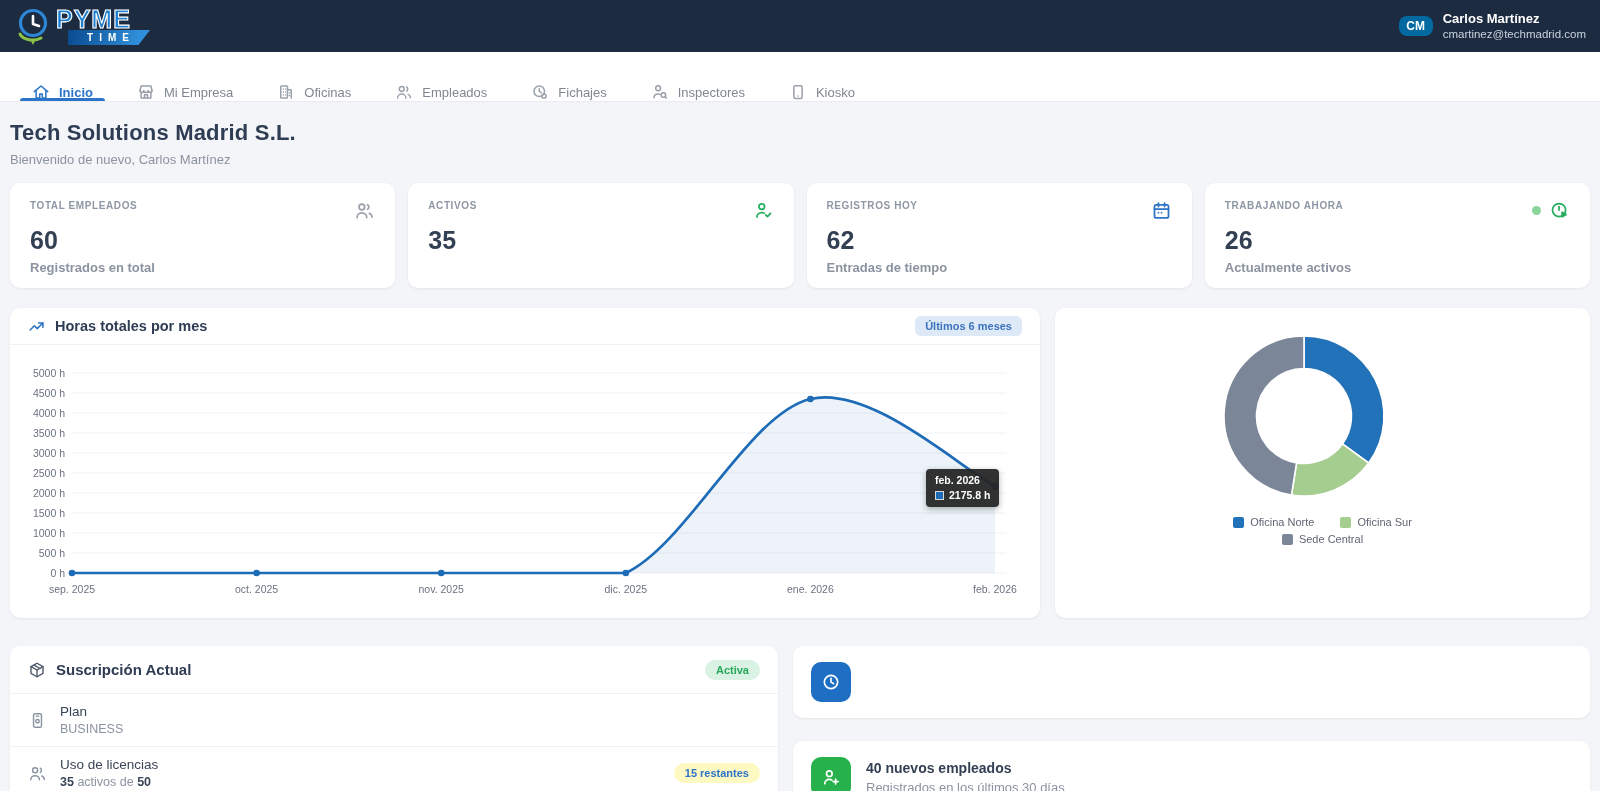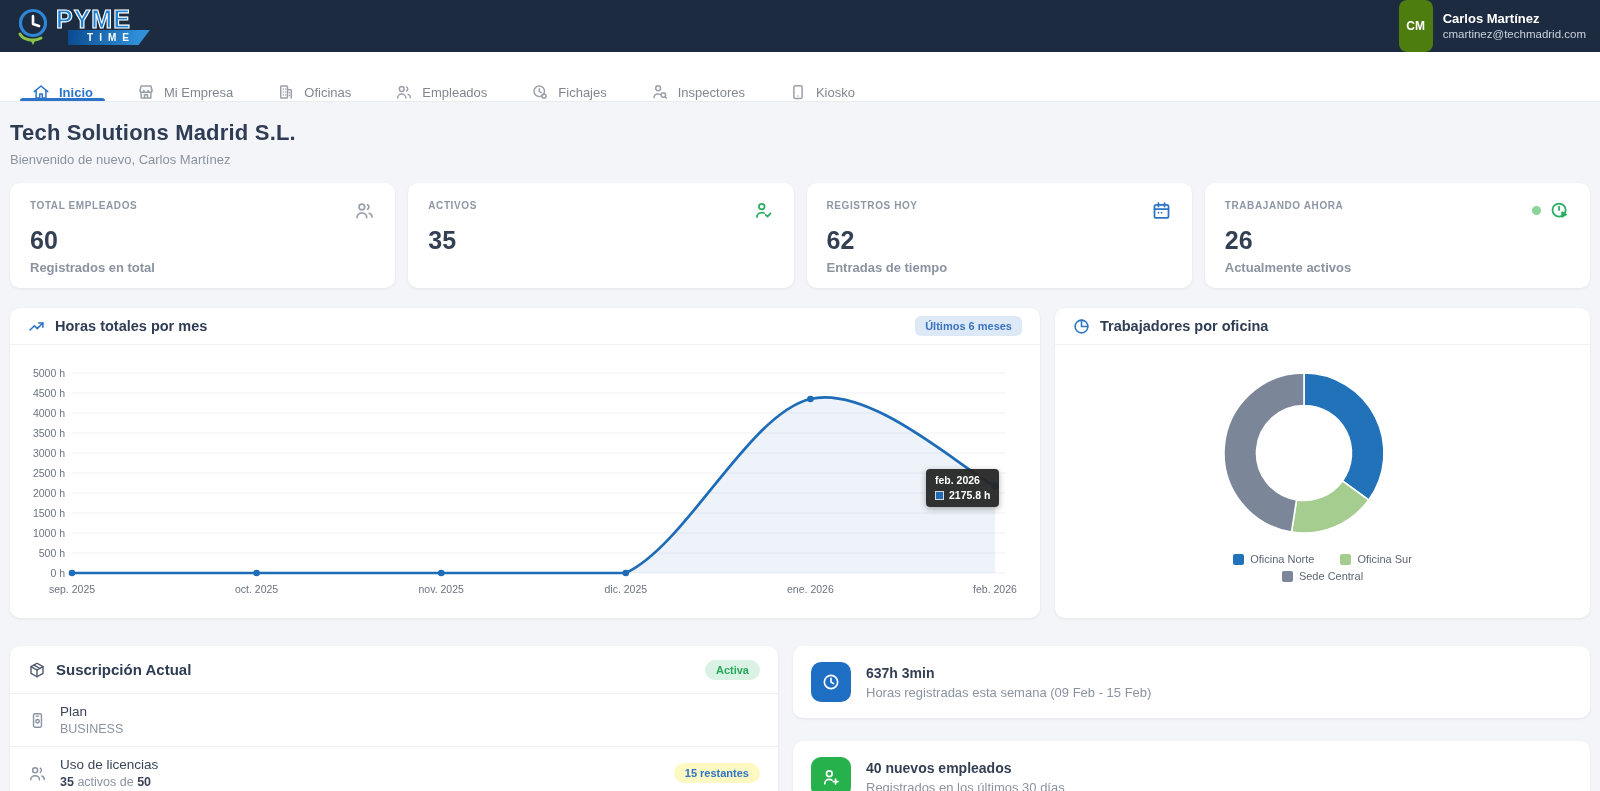--- a/index.html
+++ b/index.html
@@ -13,21 +13,21 @@
   .logo { display:flex; align-items:center; gap:2px; }
   .logo-text { display:flex; flex-direction:column; line-height:1; }
   .logo-pyme { font-size:25px; font-weight:800; letter-spacing:1px; color:#1e7fd0;
     -webkit-text-stroke:1.1px #ffffff; }
   .logo-time { margin-top:-2px; margin-left:12px; width:82px; height:15px;
     background:linear-gradient(100deg,#0a4a8f 0%,#2f8fd8 85%);
     clip-path:polygon(0 0,100% 0,86% 100%,0 100%);
     color:#fff; font-size:10px; font-weight:700; letter-spacing:6px;
     display:flex; align-items:center; justify-content:center; padding-left:4px; }
   .user-chip { display:flex; align-items:center; gap:10px; cursor:pointer; }
-  .avatar { width:34px; height:52px; border-radius:8px; background:#4d7c0f; color:#fff;
+  .avatar { width:34px; height:20px; border-radius:8px; background:#0369a1; color:#fff;
     font-size:12px; font-weight:700; display:flex; align-items:center; justify-content:center; }
   .user-meta { display:flex; flex-direction:column; line-height:1.25; }
   .user-name { color:#fff; font-size:13px; font-weight:700; }
   .user-email { color:#c9d2de; font-size:11.5px; }
 
   
   .tabbar { height:50px; background:#fff; border-bottom:1px solid #e9ebef;
     display:flex; align-items:flex-end; padding:0 14px; gap:8px; }
   .tab { display:flex; align-items:center; gap:9px; padding:0 18px; cursor:pointer;
     color:#80878f; font-size:13px; position:relative; }
@@ -327,29 +327,20 @@
           <div class="tt-title">feb. 2026</div>
           <div class="tt-row">
             <span class="tt-swatch" id="tt-swatch" style="background: rgb(30, 108, 184);"></span>
             <span class="tt-value">2175.8 h</span>
           </div>
         </div>
       </div>
     </div>
 
     <div class="card chart-card">
-      <div class="card-head">
-        <span>
-          <svg width="17" height="17" viewBox="0 0 24 24" fill="none" stroke="#2d74c5" stroke-width="2.2" stroke-linecap="round" stroke-linejoin="round">
-              <path d="M21 12a9 9 0 1 1-9-9"></path>
-              <path d="M12 3a9 9 0 0 1 9 9h-9z"></path>
-            </svg>
-        </span>
-        <span class="card-head-title">Trabajadores por oficina</span>
-      </div>
       <div class="chart-body">
         <svg id="donut-svg" width="535" height="206" viewBox="0 0 535 206">
             <path d="M249,28A80,80 0 0 1 313.7213595499958,155.02282018339784L287.42830723281,135.91979948389246A47.5,47.5 0 0 0 249,60.5Z" fill="#2272b9" stroke="#ffffff" stroke-width="1.6"></path>
             <path d="M313.7213595499958,155.02282018339784A80,80 0 0 1 236.48524279678156,187.01506724761103L241.56936291058906,154.91519617826904A47.5,47.5 0 0 0 287.42830723281,135.91979948389246Z" fill="#a6cd90" stroke="#ffffff" stroke-width="1.6"></path>
             <path d="M236.48524279678156,187.01506724761103A80,80 0 0 1 248.99999999999997,28L249,60.5A47.5,47.5 0 0 0 241.56936291058906,154.91519617826904Z" fill="#7b8799" stroke="#ffffff" stroke-width="1.6"></path>
           </svg>
         <div class="donut-legend">
           <div class="legend-row">
             <span class="legend-item">
               <span class="legend-swatch" style="background: rgb(34, 114, 185);"></span>
@@ -417,24 +408,20 @@
     </div>
 
     <div class="mini-col">
       <div class="card mini-card">
         <span class="mini-icon blue">
           <svg width="20" height="20" viewBox="0 0 24 24" fill="none" stroke="#ffffff" stroke-width="2" stroke-linecap="round" stroke-linejoin="round">
               <circle cx="12" cy="12" r="8"></circle>
               <path d="M12 7.5V12l3 2"></path>
             </svg>
         </span>
-        <span>
-          <div class="mini-title">637h 3min</div>
-          <div class="mini-sub">Horas registradas esta semana (09 Feb - 15 Feb)</div>
-        </span>
       </div>
       <div class="card mini-card">
         <span class="mini-icon green">
           <svg width="20" height="20" viewBox="0 0 24 24" fill="none" stroke="#ffffff" stroke-width="2" stroke-linecap="round" stroke-linejoin="round">
               <circle cx="10" cy="8" r="3.4"></circle>
               <path d="M4.5 20c0-3 2.4-5.2 5.5-5.2 1.2 0 2.3.3 3.2.9"></path>
               <path d="M17.5 14.5v6M14.5 17.5h6"></path>
             </svg>
         </span>
         <span>

